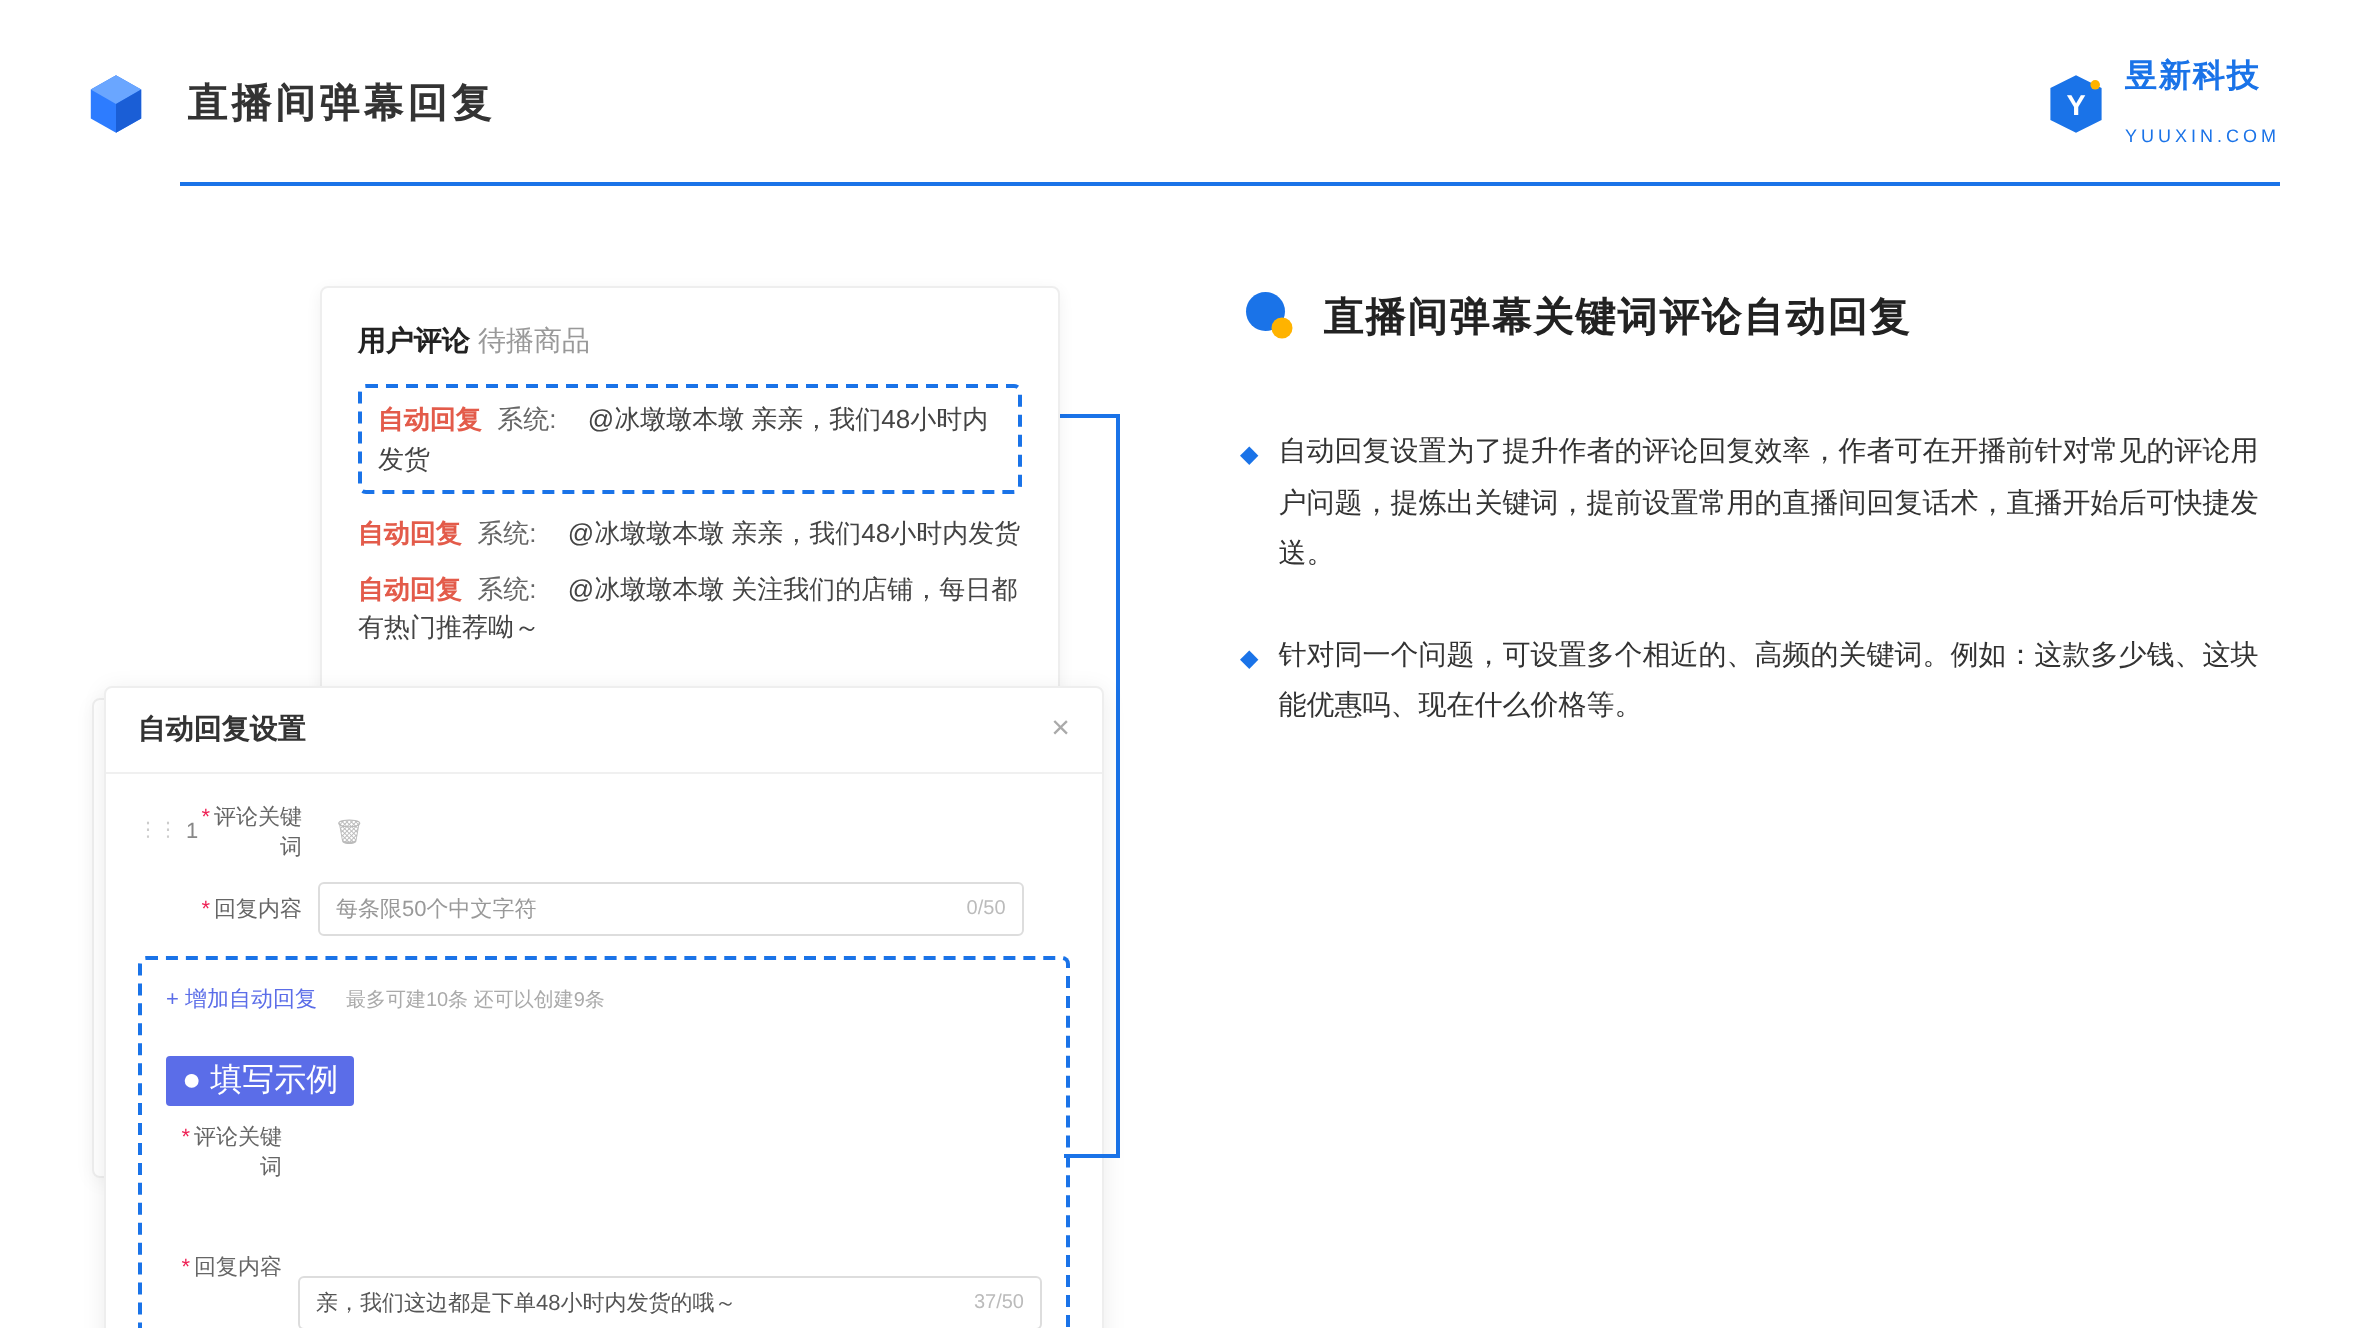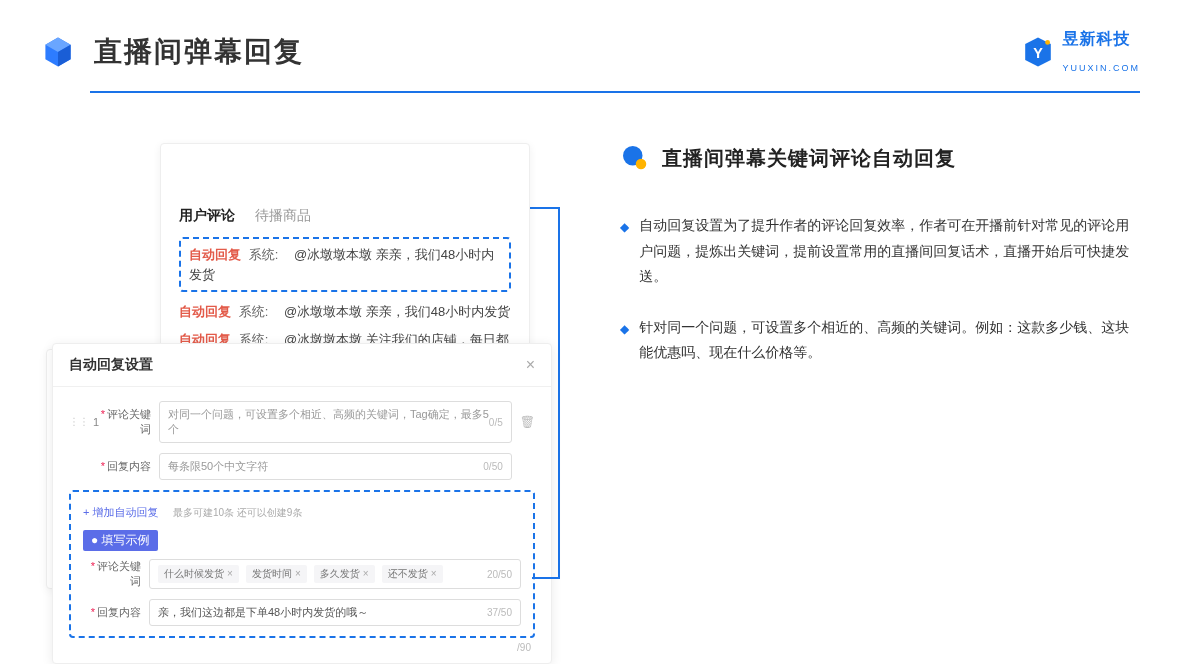--- a/index.html
+++ b/index.html
@@ -1,36 +1,36 @@
 <!DOCTYPE html>
 <html><head>
 <meta charset="utf-8">
 <style>
 * { margin: 0; padding: 0; box-sizing: border-box; }
 body { font-family: "Microsoft YaHei", Arial, sans-serif; width: 1180px; height: 664px; background: #fff; position: relative; }
 
 
 .header { display: flex; align-items: center; padding: 30px 40px 10px 40px; }
 .header-icon { width: 36px; height: 36px; margin-right: 18px; }
-.header-title { font-size: 28px; font-weight: 600; color: #333; flex: 1; letter-spacing: 2px; }
+.header-title { font-size: 20px; font-weight: 600; color: #333; flex: 1; letter-spacing: 2px; }
 .logo { display: flex; align-items: center; }
 .logo-icon { width: 32px; height: 32px; margin-right: 8px; }
 .logo-text { display: flex; flex-direction: column; line-height: 1.1; }
 .logo-title { font-size: 16px; color: #1a73e8; font-weight: 700; letter-spacing: 1px; }
 .logo-sub { font-size: 9px; color: #1a73e8; letter-spacing: 2px; margin-top: 16px; }
 .hr-line { height: 2px; background: #1a73e8; margin: 8px 40px 0 90px; }
 
 
 .content { display: flex; padding: 50px 40px 0 40px; }
 .left { width: 520px; position: relative; }
 .right { flex: 1; padding-left: 60px; }
 
 
 .card-comment { background: #fff; border: 1px solid #eee; border-radius: 4px; box-shadow: 0 2px 8px rgba(0,0,0,0.06); padding: 18px 18px 14px 18px; width: 370px; margin-left: 120px; position: relative; z-index: 2; }
-.tabs { display: flex; gap: 20px; margin-bottom: 12px; font-size: 14px; margin-top: 45px; }
+.tabs { display: flex; gap: 4px; margin-bottom: 12px; font-size: 14px; }
 .tab-active { font-weight: 700; color: #222; }
 .tab-inactive { color: #999; }
 .comment-row { font-size: 13px; color: #444; margin-bottom: 8px; line-height: 1.5; }
 .tag-auto { color: #e35b4a; font-weight: 600; margin-right: 4px; }
 .tag-sys { color: #666; margin-right: 12px; }
 .highlight-box { border: 2px dashed #1a73e8; border-radius: 4px; padding: 6px 8px; margin-bottom: 10px; position: relative; }
 
 
 .card-settings { background: #fff; border: 1px solid #eee; border-radius: 4px; box-shadow: 0 2px 12px rgba(0,0,0,0.08); width: 500px; position: absolute; top: 200px; left: 12px; z-index: 3; }
 .settings-header { display: flex; justify-content: space-between; align-items: center; padding: 12px 16px; border-bottom: 1px solid #f0f0f0; }
@@ -42,21 +42,21 @@
 .drag-dots { color:#ccc; margin-right:4px; font-size:10px; line-height:1; }
 .form-label { width: 58px; color: #666; text-align: right; margin-right: 8px; }
 .req-star { color: #e25; margin-right: 2px; }
 .form-input { flex: 1; border: 1px solid #ddd; border-radius: 3px; padding: 5px 8px; font-size: 11px; color: #999; background: #fff; display:flex; justify-content:space-between; align-items:center; }
 .form-input .counter { color:#bbb; font-size:10px; }
 .trash-icon { color:#bbb; margin-left:8px; font-size:12px; }
 
 .example-box { border: 2px dashed #1a73e8; border-radius: 4px; padding: 10px 12px 8px 12px; margin-top: 4px; }
 .add-link { color: #5b6de8; font-size: 11px; margin-right: 10px; }
 .add-hint { color: #aaa; font-size: 10px; }
-.example-badge { display: inline-block; background: #5b6de8; color: #fff; font-size: 12px; padding: 2px 8px; border-radius: 2px; margin: 6px 0 8px 0; }
+.example-badge { display: inline-block; background: #5b6de8; color: #fff; font-size: 16px; padding: 2px 8px; border-radius: 2px; margin: 16px 0 8px 0; }
 .tag-chip { display: inline-block; background: #f5f5f7; color: #777; font-size: 10px; padding: 2px 6px; border-radius: 2px; margin-right: 4px; }
 .tag-chip .x { color:#aaa; margin-left:3px; }
 .shadow-card-behind { position:absolute; top:206px; left:6px; width:498px; height:240px; background:#fff; border:1px solid #eee; border-radius:4px; box-shadow:0 2px 10px rgba(0,0,0,0.05); z-index:1; }
 
 
 .right-header { display: flex; align-items: center; margin-bottom: 40px; }
 .bubble-icon { width: 30px; height: 30px; margin-right: 12px; }
 .right-title { font-size: 20px; font-weight: 600; color: #222; letter-spacing: 1px; }
 .bullet-item { display: flex; margin-bottom: 26px; font-size: 14px; color: #333; line-height: 1.8; }
 .diamond { color: #1a73e8; font-size: 12px; margin-right: 10px; margin-top: 4px; }
@@ -132,57 +132,44 @@
         <span class="settings-title">自动回复设置</span>
         <span class="close-icon">×</span>
       </div>
       <div class="settings-body">
         <div class="form-row">
           <span class="drag-num">
               <span class="drag-dots">⋮⋮</span>
               <span>1</span>
             </span>
           <span class="form-label"><span class="req-star">*</span><span>评论关键词</span></span>
-          <span class="form-input">
-            <span>对同一个问题，可设置多个相近、高频的关键词，Tag确定，最多5个</span>
-            <span class="counter">0/5</span>
-          </span>
           <span class="trash-icon">🗑</span>
         </div>
         <div class="form-row">
           <span class="drag-num"></span>
           <span class="form-label"><span class="req-star">*</span><span>回复内容</span></span>
           <span class="form-input">
             <span>每条限50个中文字符</span>
             <span class="counter">0/50</span>
           </span>
           <span class="trash-icon" style="visibility:hidden;">🗑</span>
         </div>
 
         <div class="example-box">
           <div style="margin-bottom:4px;">
             <span class="add-link">+ 增加自动回复</span>
             <span class="add-hint">最多可建10条 还可以创建9条</span>
           </div>
           <span class="example-badge">● 填写示例</span>
           <div class="form-row">
             <span class="form-label"><span class="req-star">*</span><span>评论关键词</span></span>
-            <span class="form-input">
-              <span>
-                <span class="tag-chip"><span>什么时候发货</span><span class="x">×</span></span>
-                <span class="tag-chip"><span>发货时间</span><span class="x">×</span></span>
-                <span class="tag-chip"><span>多久发货</span><span class="x">×</span></span>
-                <span class="tag-chip"><span>还不发货</span><span class="x">×</span></span>
-              </span>
-              <span class="counter">20/50</span>
-            </span>
           </div>
           <div class="form-row" style="margin-bottom:2px;">
             <span class="form-label"><span class="req-star">*</span><span>回复内容</span></span>
-            <span class="form-input" style="color:#555;">
+            <span class="form-input" style="color:#555;margin-top:37px;">
               <span>亲，我们这边都是下单48小时内发货的哦～</span>
               <span class="counter">37/50</span>
             </span>
           </div>
         </div>
         <div style="text-align:right; color:#bbb; font-size:10px; padding:4px 4px 0 0;">/90</div>
       </div>
     </div>
   </div>
 

